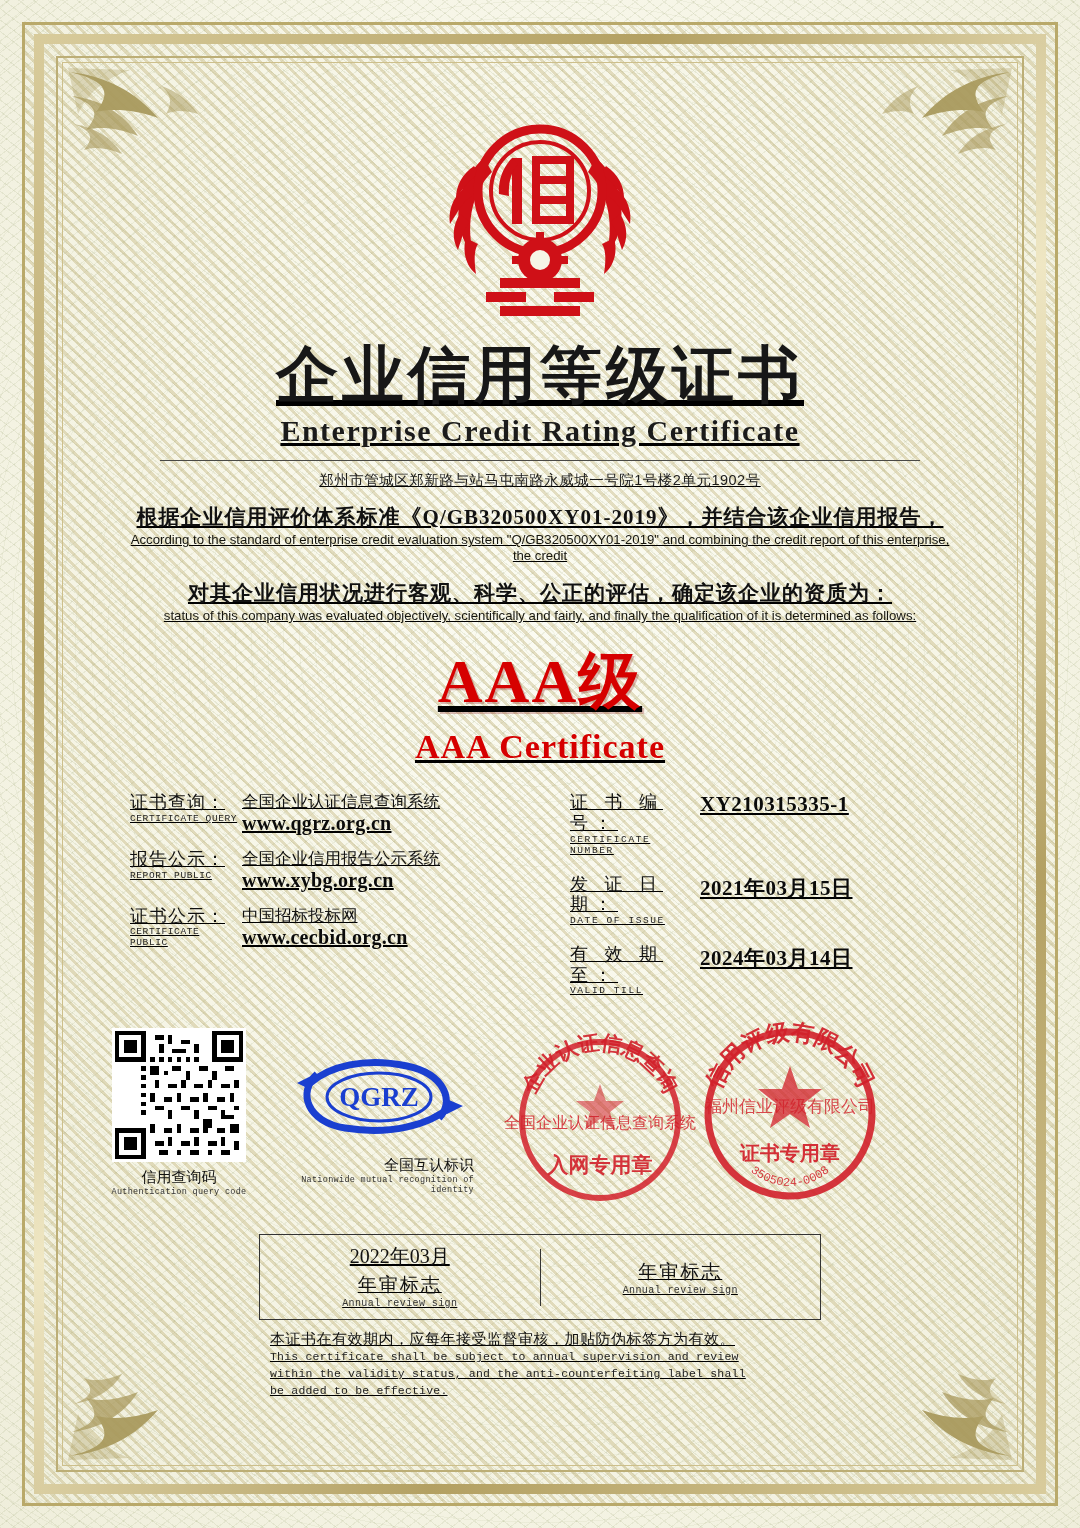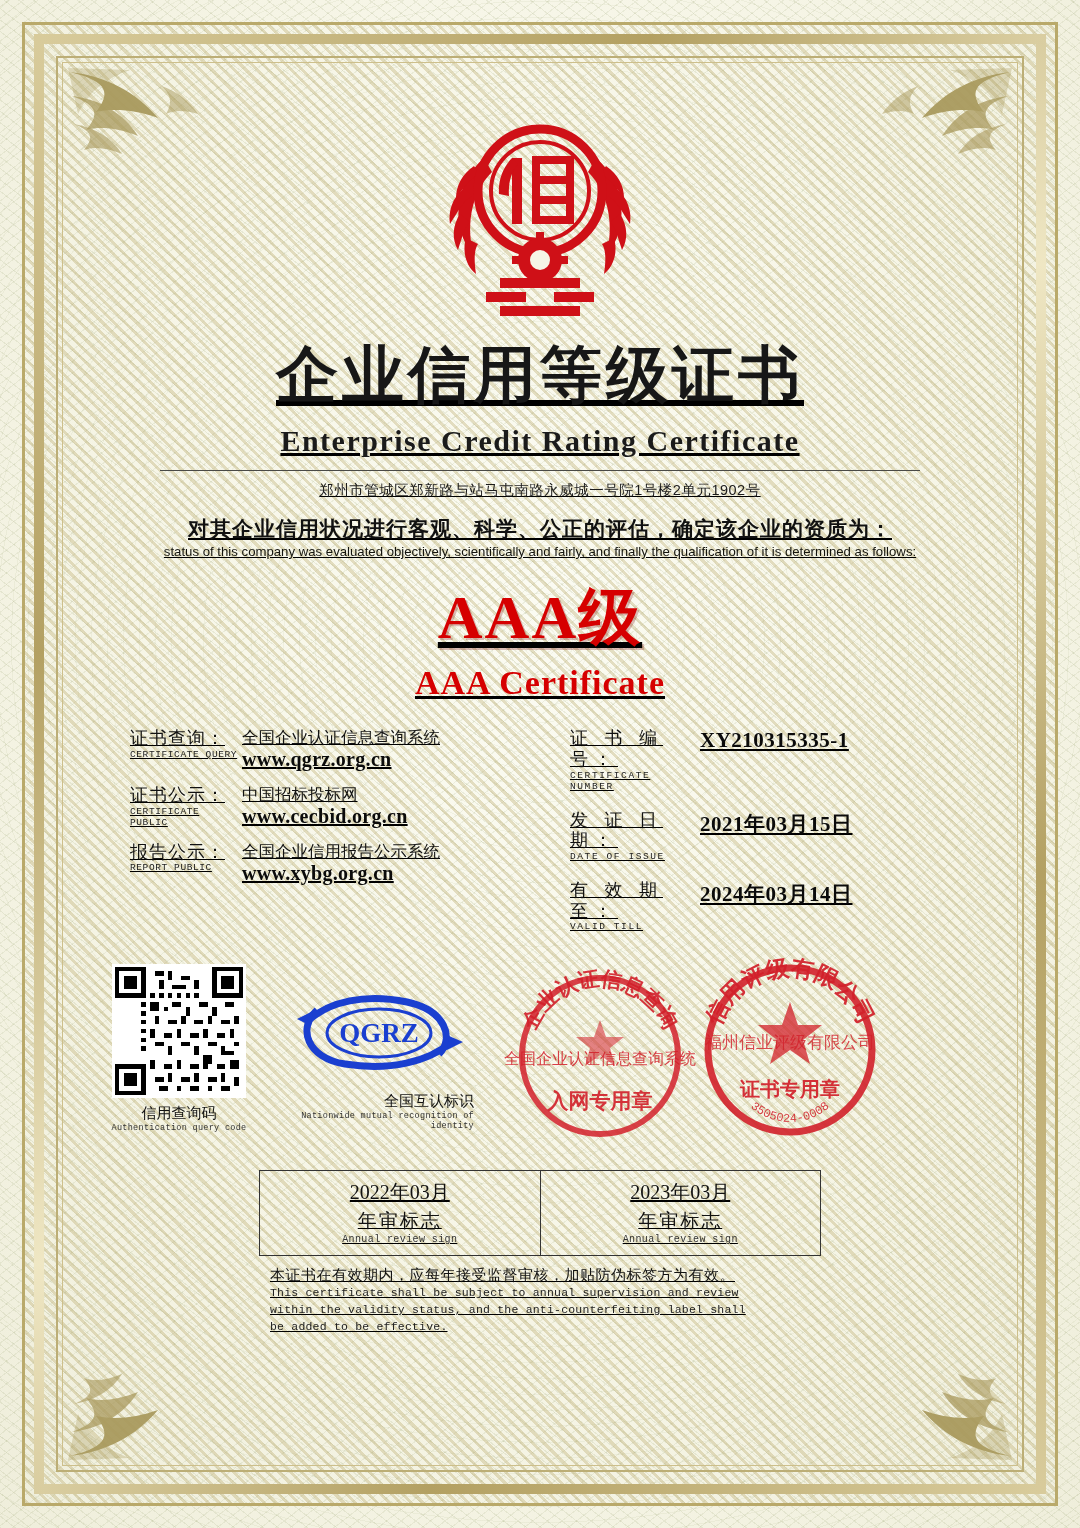--- a/index.html
+++ b/index.html
@@ -69,21 +69,21 @@
   .emblem svg{width:100%;height:100%;display:block;}
 
   .title-cn{
     margin-top:20px;
     font-family:"Liberation Serif", serif;
     font-size:62px;font-weight:bold;letter-spacing:4px;color:#171717;
     line-height:1.05;
     text-align:center;
   }
   .title-en{
-    margin-top:16px;
+    margin-top:6px;
     font-family:"Liberation Serif", serif;
     font-size:30px;font-weight:bold;letter-spacing:1.5px;color:#1b1b1b;
     text-align:center;
   }
   .company{
     margin-top:26px;
     font-family:"Liberation Serif", serif;
     font-size:27px;font-weight:bold;letter-spacing:2px;color:#12110f;
     text-align:center;
   }
@@ -279,20 +279,24 @@
         </g>
       </svg>
     </div>
 
     <div class="title-cn">企业信用等级证书</div>
     <div class="title-en">Enterprise Credit Rating Certificate</div>
 
     <div class="company-rule"></div>
     <div class="address">郑州市管城区郑新路与站马屯南路永威城一号院1号楼2单元1902号</div>
 
+    <div class="para">
+      <div class="cn">根据企业信用评价体系标准《Q/GB320500XY01-2019》，并结合该企业信用报告，</div>
+      <div class="en">According to the standard of enterprise credit evaluation system "Q/GB320500XY01-2019" and combining the credit report of this enterprise, the credit</div>
+    </div>
 
     <div class="para para2">
       <div class="cn">对其企业信用状况进行客观、科学、公正的评估，确定该企业的资质为：</div>
       <div class="en">status of this company was evaluated objectively, scientifically and fairly, and finally the qualification of it is determined as follows:</div>
     </div>
 
     <div class="grade">
       <div class="g-cn">AAA级</div>
       <div class="g-en">AAA  Certificate</div>
     </div>
@@ -306,37 +310,37 @@
             <div class="l-en">CERTIFICATE QUERY</div>
           </div>
           <div class="val">
             <div class="v-cn">全国企业认证信息查询系统</div>
             <div class="v-url">www.qgrz.org.cn</div>
           </div>
         </div>
 
         <div class="info-row">
           <div class="lbl">
+            <div class="l-cn">报告公示：</div>
+            <div class="l-en">REPORT PUBLIC</div>
+          </div>
+          <div class="val">
+            <div class="v-cn">全国企业信用报告公示系统</div>
+            <div class="v-url">www.xybg.org.cn</div>
+          </div>
+        </div>
+
+        <div class="info-row">
+          <div class="lbl">
             <div class="l-cn">证书公示：</div>
             <div class="l-en">CERTIFICATE PUBLIC</div>
           </div>
           <div class="val">
             <div class="v-cn">中国招标投标网</div>
             <div class="v-url">www.cecbid.org.cn</div>
-          </div>
-        </div>
-
-        <div class="info-row">
-          <div class="lbl">
-            <div class="l-cn">报告公示：</div>
-            <div class="l-en">REPORT PUBLIC</div>
-          </div>
-          <div class="val">
-            <div class="v-cn">全国企业信用报告公示系统</div>
-            <div class="v-url">www.xybg.org.cn</div>
           </div>
         </div>
 
       </div>
 
       <div class="info-right">
 
         <div class="info-row">
           <div class="lbl">
             <div class="l-cn">证 书 编 号：</div>
@@ -515,21 +519,20 @@
       </div>
     </div>
 
     <div class="review">
       <div class="cell">
         <div class="r-date">2022年03月</div>
         <div class="r-cn">年审标志</div>
         <div class="r-en">Annual review sign</div>
       </div>
       <div class="cell">
-        <div class="r-date">2023年03月</div>
         <div class="r-cn">年审标志</div>
         <div class="r-en">Annual review sign</div>
       </div>
     </div>
 
     <div class="footnote">
       <div class="fn-cn">本证书在有效期内，应每年接受监督审核，加贴防伪标签方为有效。</div>
       <div class="fn-en">This certificate shall be subject to annual supervision and review</div>
       <div class="fn-en">within the validity status, and the anti-counterfeiting label shall</div>
       <div class="fn-en">be added to be effective.</div>

